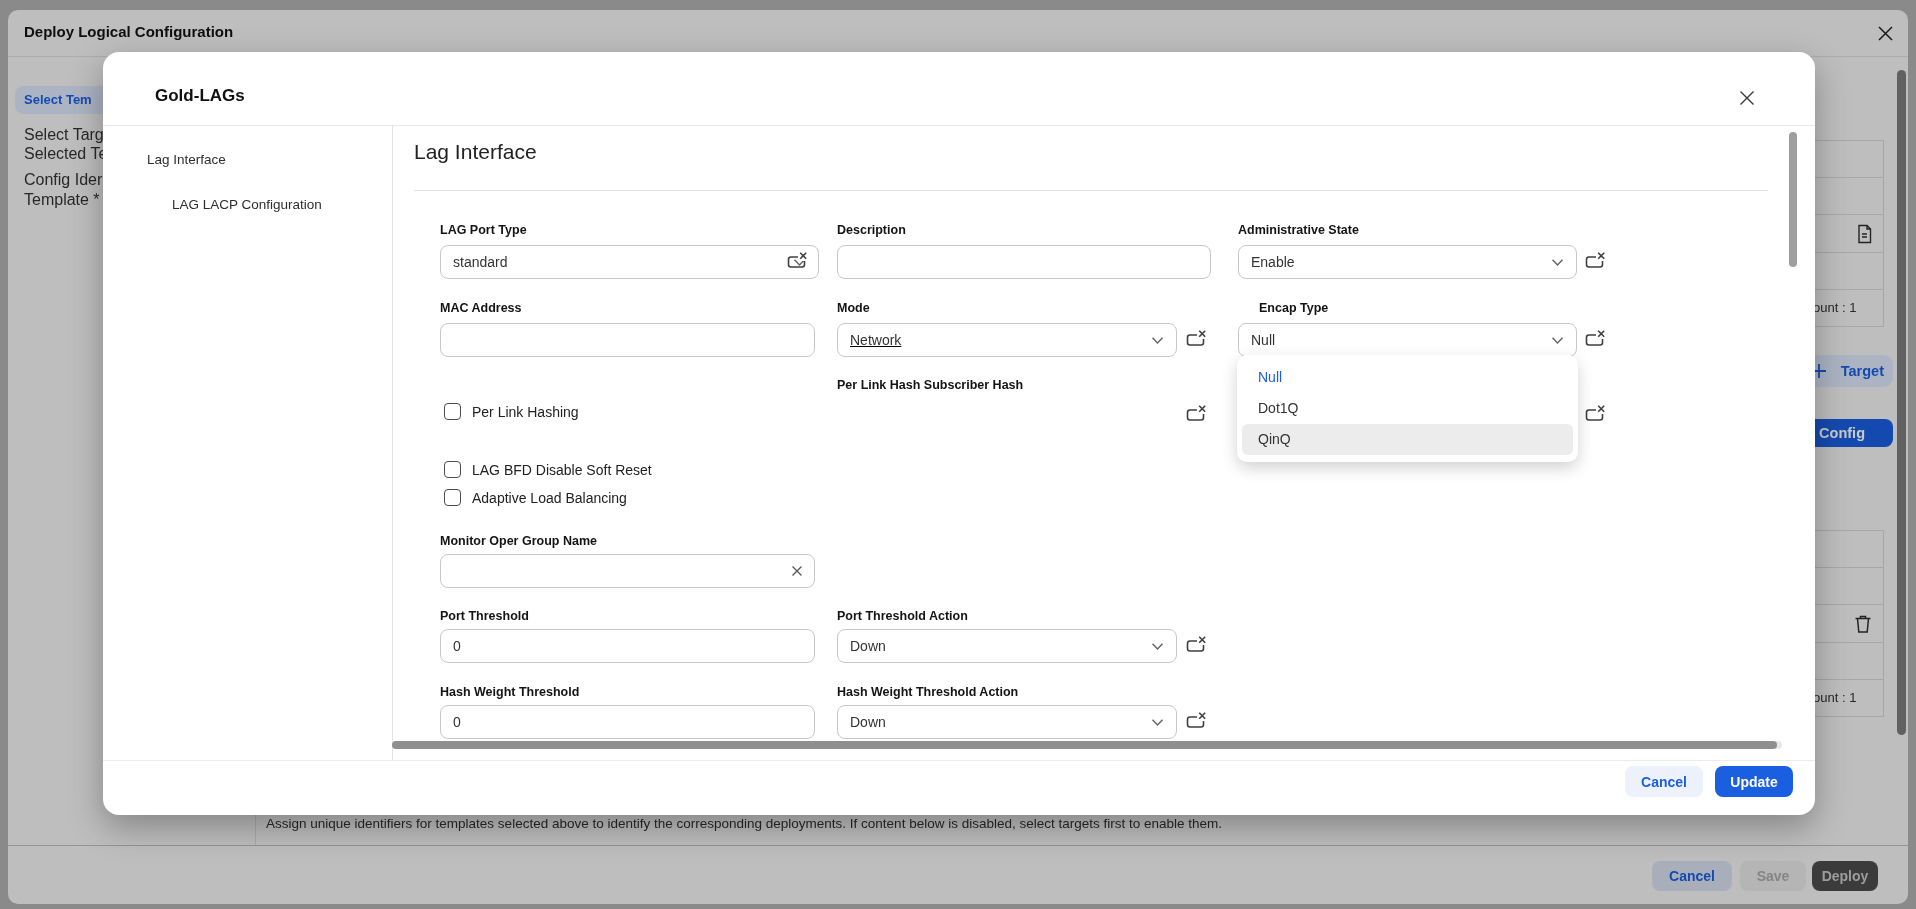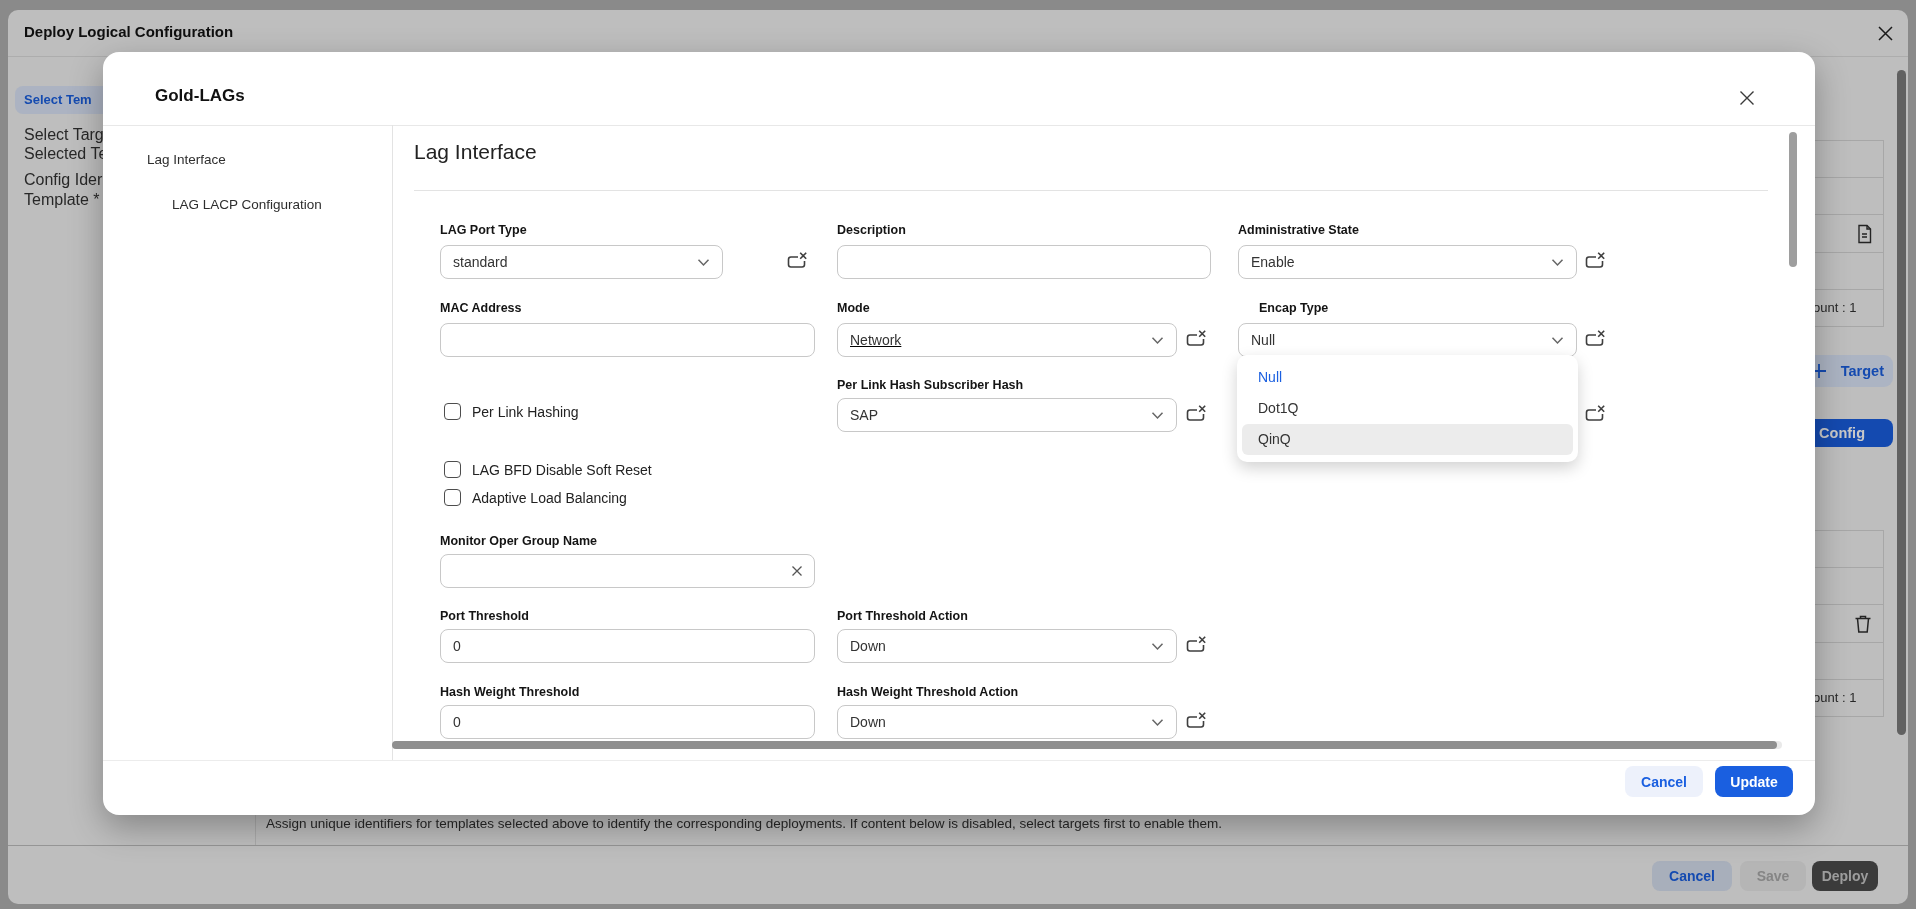--- a/index.html
+++ b/index.html
@@ -168,21 +168,21 @@
 
     <div class="m-nav-item" style="left:44px; top:100px;">Lag Interface</div>
     <div class="m-nav-item" style="left:69px; top:145px;">LAG LACP Configuration</div>
     <div class="m-divider"></div>
 
     <div class="m-heading">Lag Interface</div>
     <div class="m-heading-border"></div>
     <div class="m-vscroll"></div>
 
     <div class="lbl" style="left:337px; top:171px;">LAG Port Type</div>
-    <div class="sel" style="left:337px; top:193px; width:283px;gap:40px;">
+    <div class="sel" style="left:337px; top:193px; width:379px;gap:40px;">
       <span>standard</span>
       <i class="ic-chevron"><svg width="13" height="9" viewBox="0 0 13 9">
             <path d="M1.5 1.8 L6.5 7 L11.5 1.8" fill="none" stroke="#666" stroke-width="1.5"></path>
           </svg></i>
     </div>
     <div class="ric" style="left:682px; top:199px;">
         <i class="ic-reset"><svg width="22" height="20" viewBox="0 0 22 20">
             <rect x="1.5" y="6" width="16" height="10" rx="2.4" fill="none" stroke="#3f3f3f" stroke-width="1.6"></rect>
             <rect x="11" y="0" width="11" height="10" fill="#fff"></rect>
             <path d="M13.2 1.8 L19.2 7.8 M19.2 1.8 L13.2 7.8" stroke="#3f3f3f" stroke-width="1.6"></path>
@@ -239,26 +239,20 @@
             <path d="M13.2 1.8 L19.2 7.8 M19.2 1.8 L13.2 7.8" stroke="#3f3f3f" stroke-width="1.6"></path>
           </svg></i>
       </div>
 
     <div class="chk-row" style="left:341px; top:351px;">
       <div class="chk-box"></div>
       <span>Per Link Hashing</span>
     </div>
 
     <div class="lbl" style="left:734px; top:326px;">Per Link Hash Subscriber Hash</div>
-    <div class="sel" style="left:734px; top:346px; width:340px;">
-      <span>SAP</span>
-      <i class="ic-chevron"><svg width="13" height="9" viewBox="0 0 13 9">
-            <path d="M1.5 1.8 L6.5 7 L11.5 1.8" fill="none" stroke="#666" stroke-width="1.5"></path>
-          </svg></i>
-    </div>
     <div class="ric" style="left:1081px; top:352px;">
         <i class="ic-reset"><svg width="22" height="20" viewBox="0 0 22 20">
             <rect x="1.5" y="6" width="16" height="10" rx="2.4" fill="none" stroke="#3f3f3f" stroke-width="1.6"></rect>
             <rect x="11" y="0" width="11" height="10" fill="#fff"></rect>
             <path d="M13.2 1.8 L19.2 7.8 M19.2 1.8 L13.2 7.8" stroke="#3f3f3f" stroke-width="1.6"></path>
           </svg></i>
       </div>
     <div class="ric" style="left:1480px; top:352px;">
         <i class="ic-reset"><svg width="22" height="20" viewBox="0 0 22 20">
             <rect x="1.5" y="6" width="16" height="10" rx="2.4" fill="none" stroke="#3f3f3f" stroke-width="1.6"></rect>

